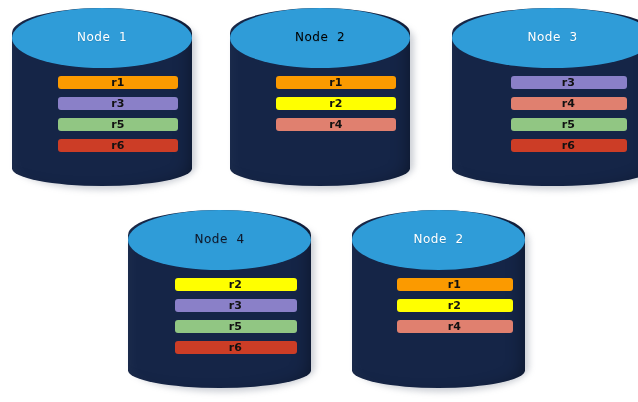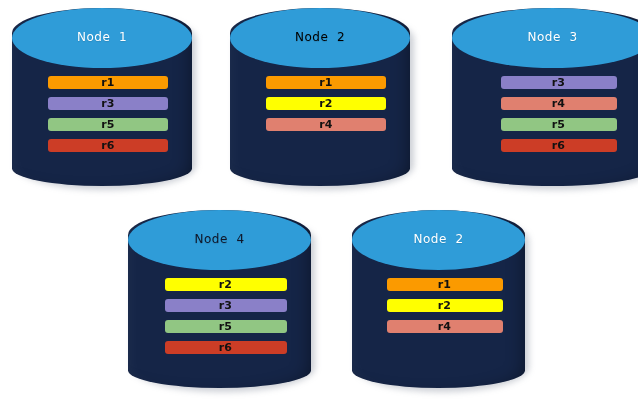--- a/index.html
+++ b/index.html
@@ -77,21 +77,21 @@
     line-height: 1;
     margin-top: -2px;
     text-shadow: 0 1px 1px rgba(0,0,0,0.12);
     text-align: right;
   }
 
   
   .bars {
     position: absolute;
     z-index: 3;
-    left: 6px;
+    left: 16px;
     width: 100%;
   }
 
   .bar {
     position: relative;
     height: 13px;
     border-radius: 3px;
     margin: 0 auto 8px auto;
     display: flex;
     align-items: center;

